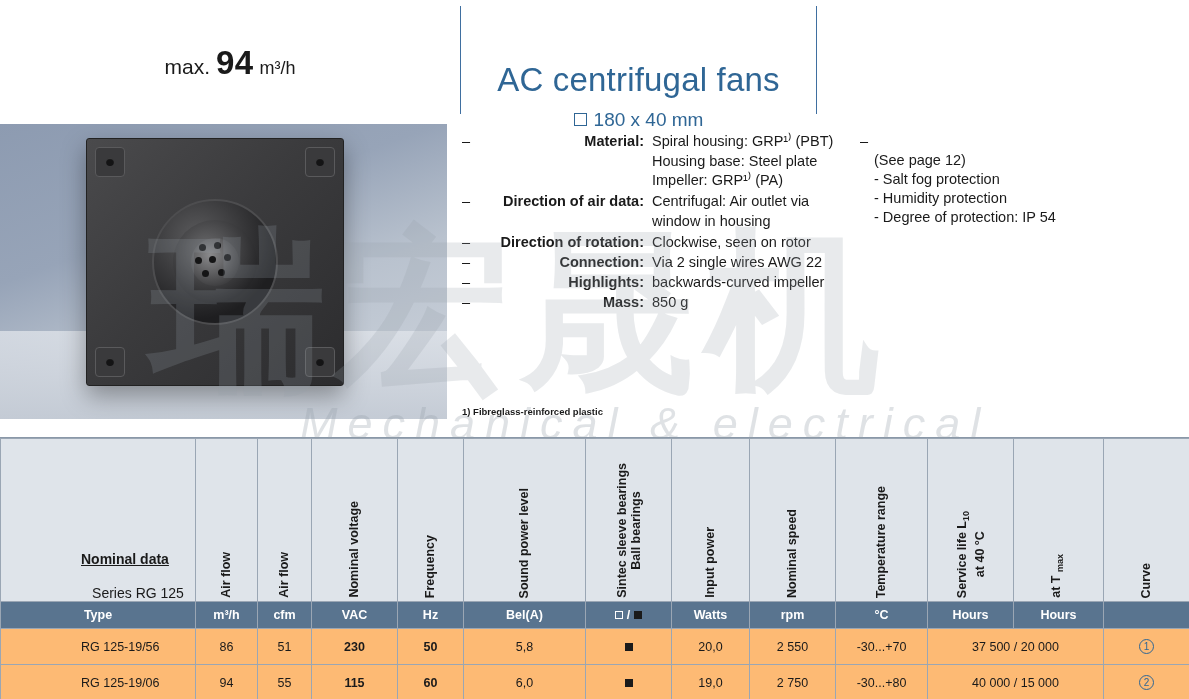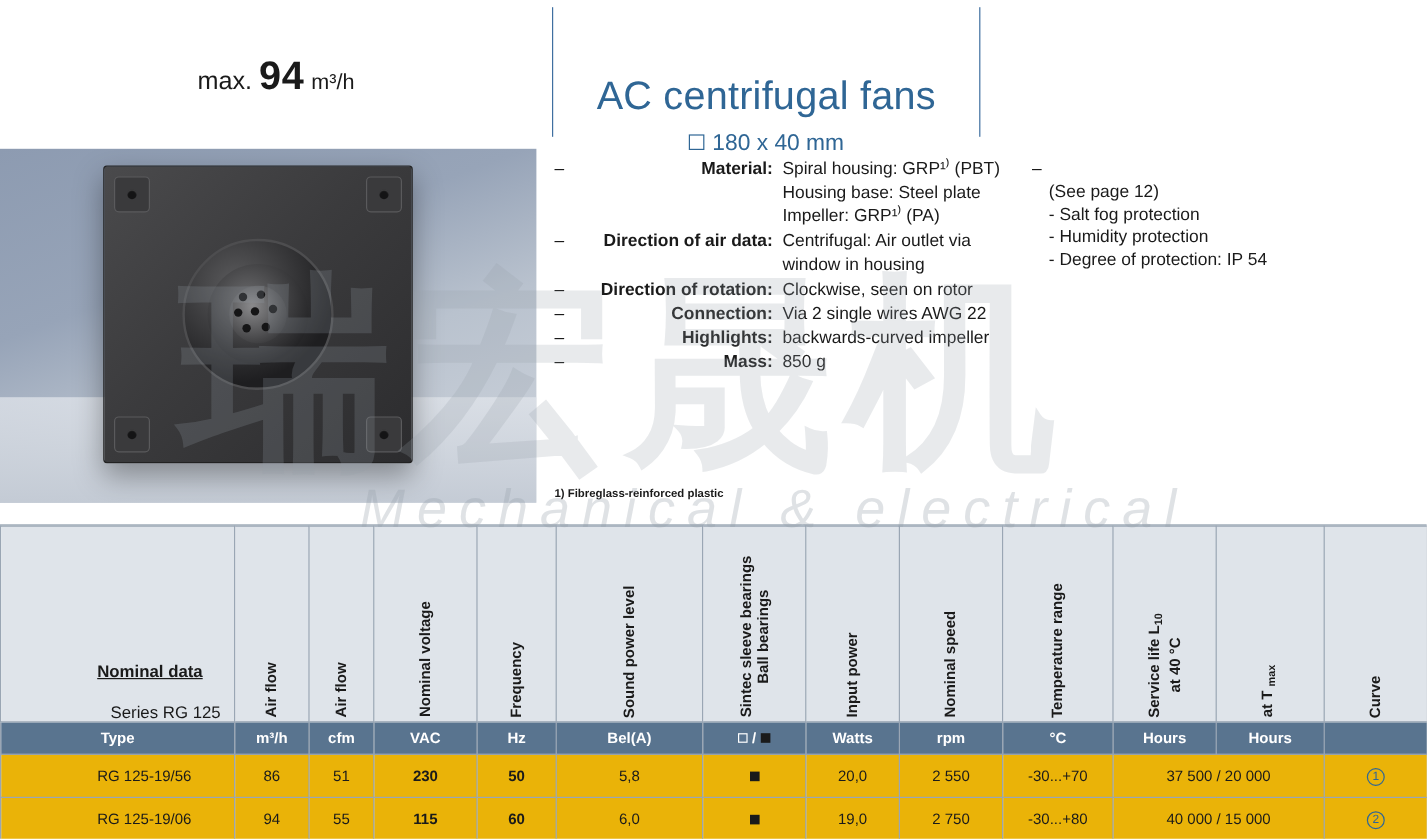--- a/index.html
+++ b/index.html
@@ -307,21 +307,21 @@
     text-align: center;
     height: 27px;
     font-size: 12.5px;
   }
   .unit-row td.type-col { text-align: center; }
   .data-row td {
     height: 36px;
     text-align: center;
     color: #1a1a1a;
     font-size: 12.5px;
-    background: #eab308;
+    background: #fdba74;
   }
   .data-row td.type-col {
     text-align: left;
     padding-left: 80px;
   }
   .data-row td.bold { font-weight: bold; }
   .sq-filled {
     display: inline-block;
     width: 8px; height: 8px;
     background: #1a1a1a;

